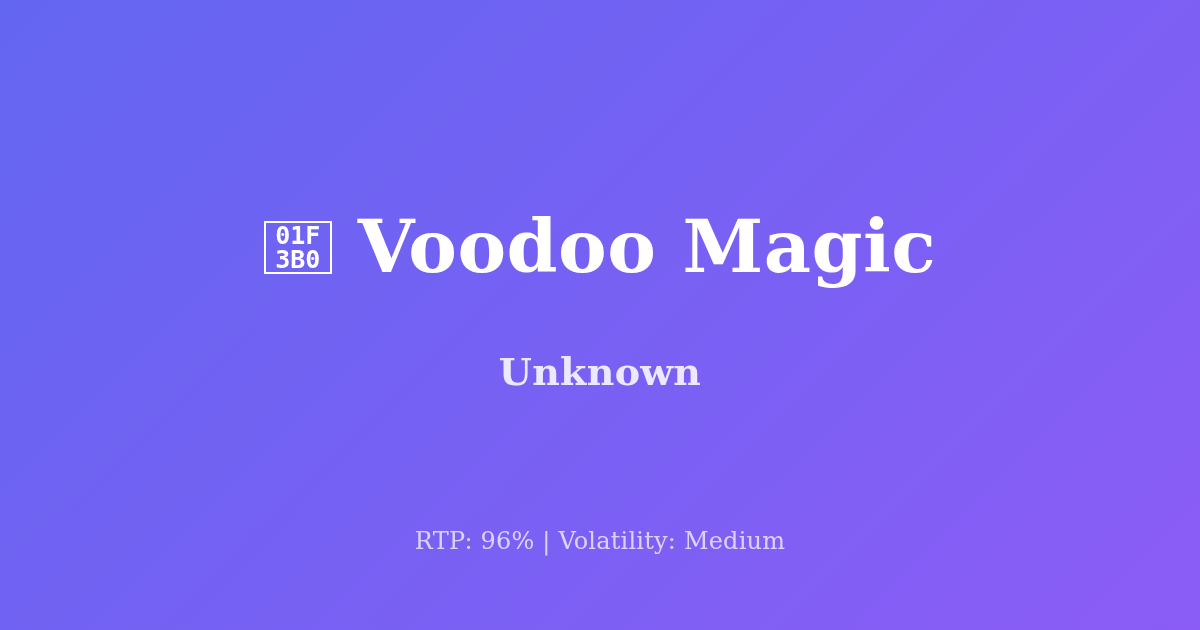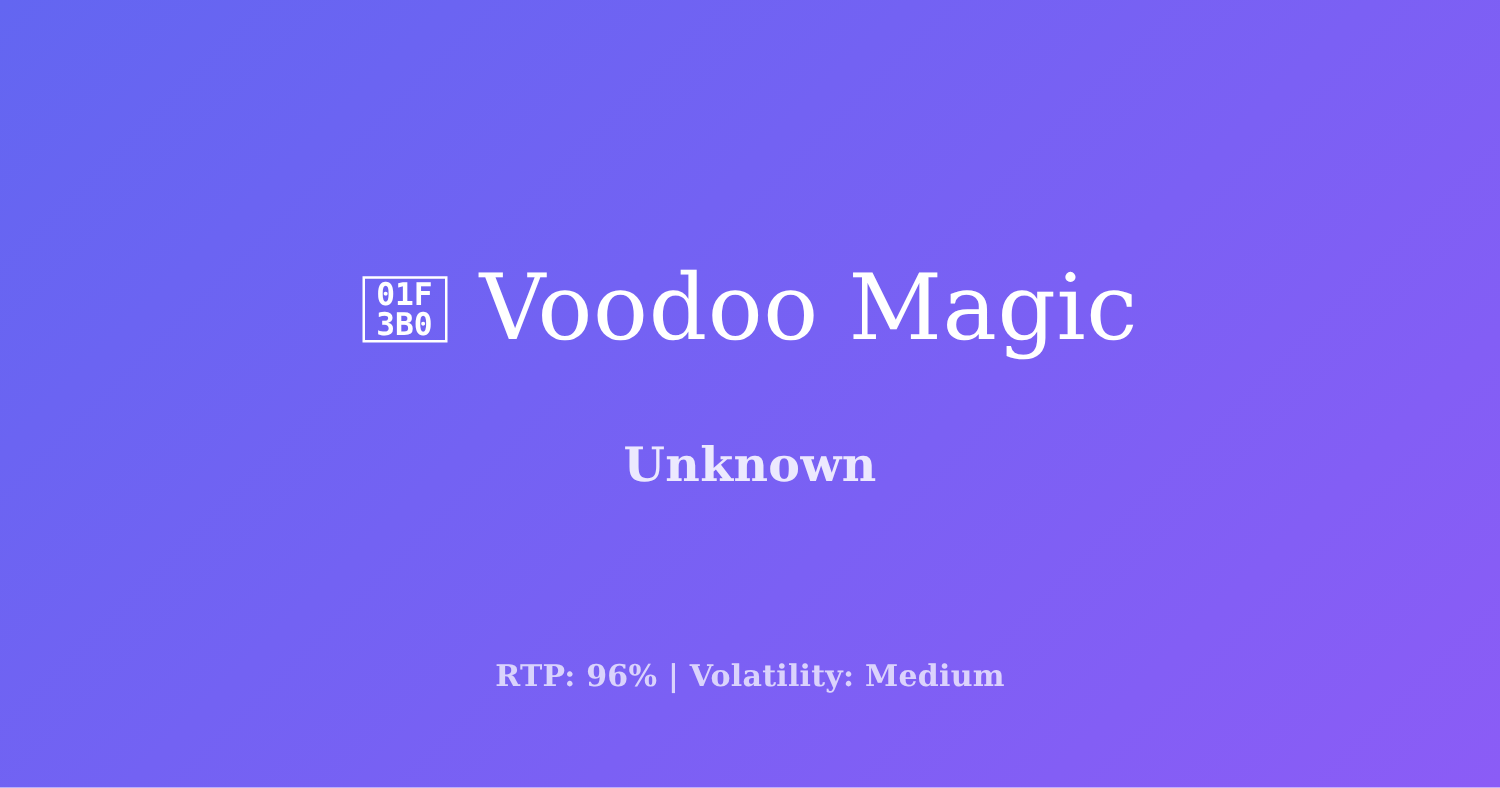--- a/index.html
+++ b/index.html
@@ -65,21 +65,21 @@
   }
 
   .tofu-line {
     display: block;
     height: 24px;
   }
 
   .og-title {
     font-family: "DejaVu Serif", "Liberation Serif", serif;
     font-size: 73px;
-    font-weight: 400;
+    font-weight: 700;
     color: #FFFFFF;
     line-height: 1;
     letter-spacing: 0.5px;
     margin: 0;
   }
 
   .og-subtitle {
     font-family: "DejaVu Serif", "Liberation Serif", serif;
     font-size: 38px;
     font-weight: 700;
@@ -92,21 +92,21 @@
 
   
   .og-meta {
     position: absolute;
     left: 0;
     right: 0;
     top: 529px;
     text-align: center;
     font-family: "DejaVu Serif", "Liberation Serif", serif;
     font-size: 24px;
-    font-weight: 700;
+    font-weight: 400;
     color: rgba(255, 255, 255, 0.72);
     line-height: 1;
     letter-spacing: 0.2px;
   }
 </style>
 </head>
 <body>
 
 <div class="og-card">
 

